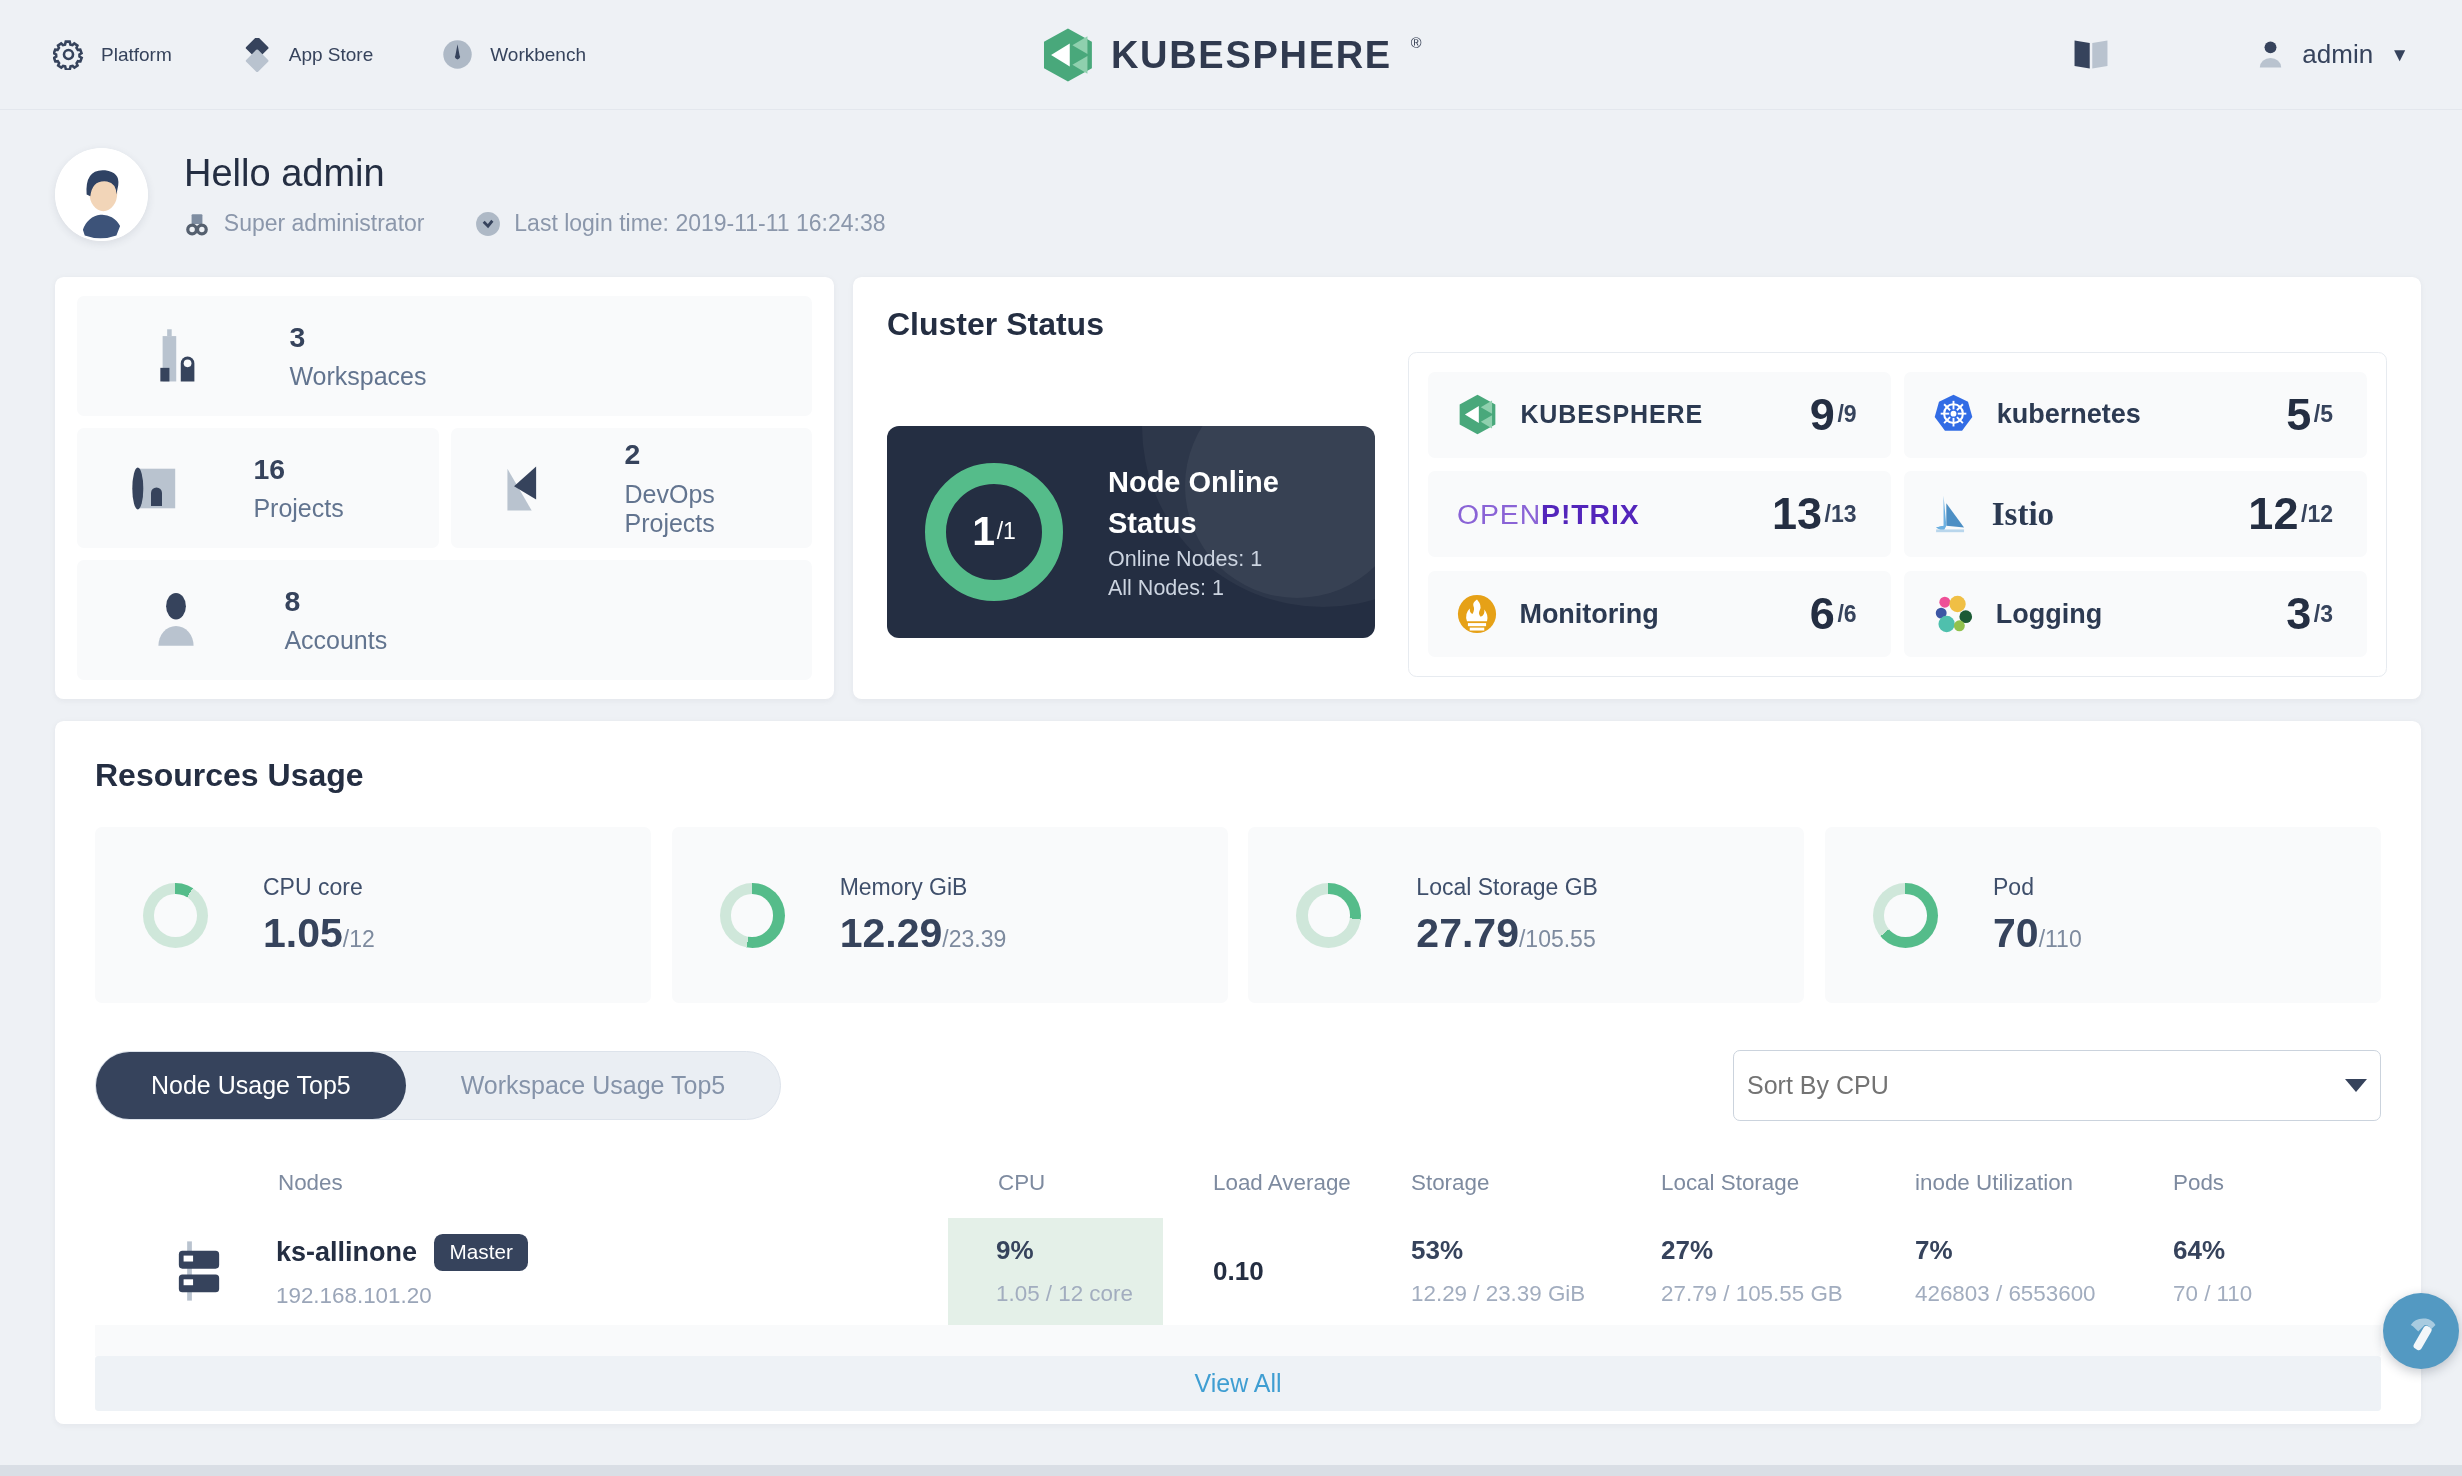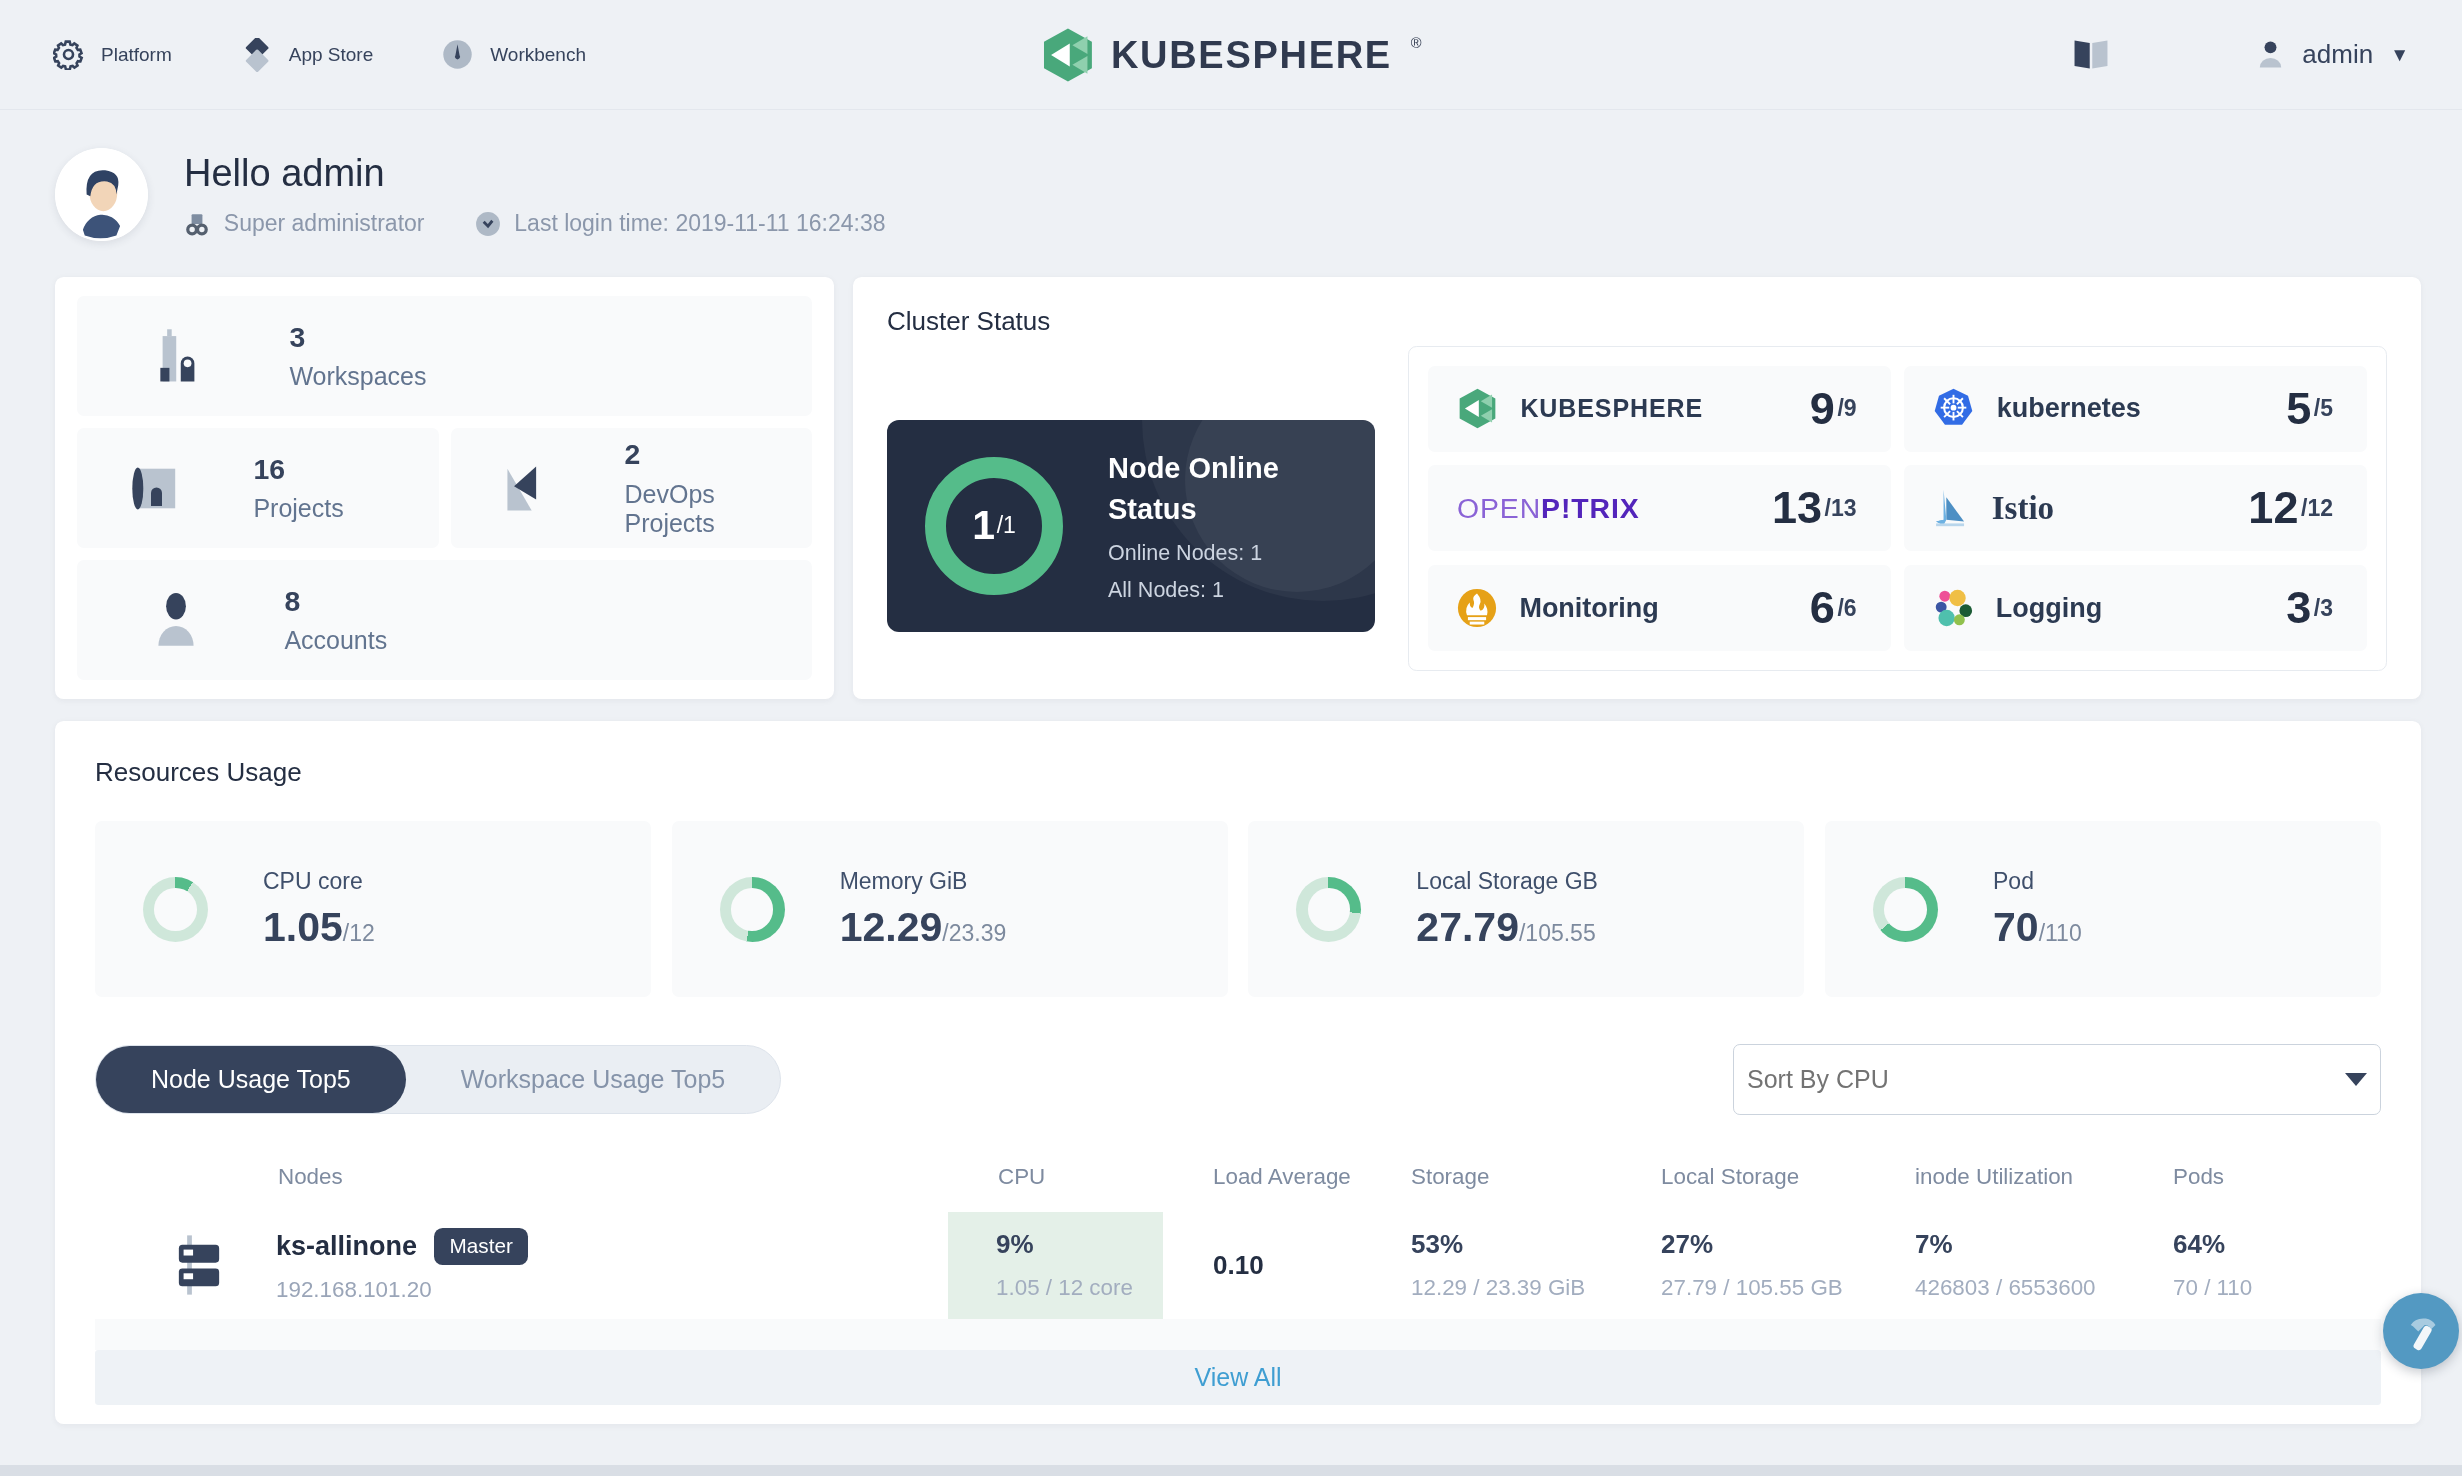--- a/index.html
+++ b/index.html
@@ -39,35 +39,35 @@
                padding-left:74px; cursor:pointer; }
   .stat-row { display:flex; gap:12px; flex:1; }
   .stat-row .stat-tile { flex:1; padding-left:52px; }
   .stat-text { margin-left:83px; }
   .stat-row .stat-text { margin-left:69px; }
   .stat-num { font-size:28.4px; font-weight:bold; color:#36435c; }
   .stat-label { font-size:25px; color:#62748f; margin-top:8.6px; }
 
   
   .cluster-card { flex:1; height:422px; padding:29px 34px; }
-  .card-title { font-size:26px; font-weight:normal; color:#242e42; }
+  .card-title { font-size:32px; font-weight:bold; color:#242e42; }
   .cluster-body { display:flex; margin-top:8.6px; }
   .node-tile { width:488px; height:212px; margin-top:74px; background:#242e42; border-radius:12px;
                display:flex; align-items:center; padding-left:38px; position:relative; overflow:hidden; }
   .node-tile::before { content:""; position:absolute; width:362px; height:362px; border-radius:50%;
                        background:rgba(255,255,255,.045); right:-129px; top:-181px; }
   .node-tile::after { content:""; position:absolute; width:224px; height:224px; border-radius:50%;
                       background:rgba(255,255,255,.05); right:-34px; top:-52px; }
   .ring { width:138px; height:138px; border:21.5px solid #55bc8a; border-radius:50%;
           display:flex; align-items:center; justify-content:center; color:#fff; flex-shrink:0; z-index:1;}
   .ring-num { font-size:41px; font-weight:bold; }
   .ring-denom { font-size:23px; margin-left:1.7px; }
   .node-info { margin-left:45px; z-index:1; }
   .node-title { font-size:29px; font-weight:bold; color:#fff; line-height:1.4; width:215px; }
-  .node-line { font-size:21.5px; color:#ccd4e0; margin-top:12px; }
+  .node-line { font-size:21.5px; color:#ccd4e0; margin-top:4px; }
   .components { flex:1; margin-left:33px; margin-top:0; border:1.7px solid #e7ebf0; border-radius:8.6px;
                 padding:19px; display:grid; grid-template-columns:1fr 1fr; gap:13.8px; background:#fff; }
   .comp-tile { background:#f9fafb; border-radius:6.9px; height:86px; display:flex; align-items:center;
                padding:0 34px 0 29px; }
   .comp-name { margin-left:22.4px; font-size:27px; color:#2c3a52; font-weight:bold; }
   .comp-name.ks { letter-spacing:0.9px; font-size:25px; }
   .comp-name.plain { font-weight:600; }
   .comp-name.istio { font-family:"Liberation Serif","DejaVu Serif",serif; font-size:33px; }
   .op-light { color:#8a63d6; font-weight:normal; font-size:28.4px; letter-spacing:0.9px;}
   .op-bold { color:#5325bb; font-weight:bold; font-size:28.4px; letter-spacing:0.9px;}

